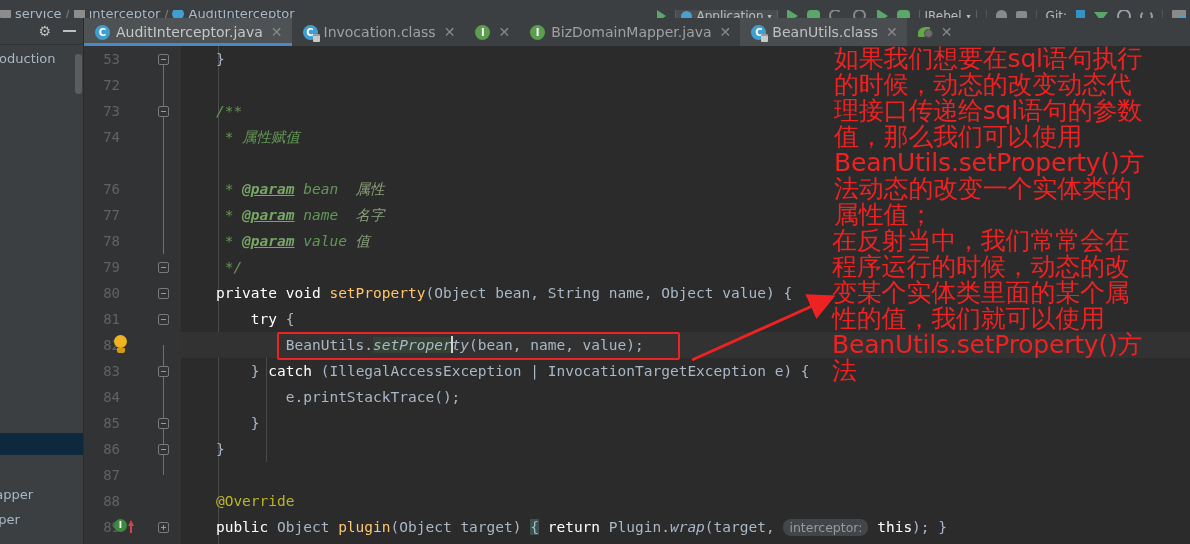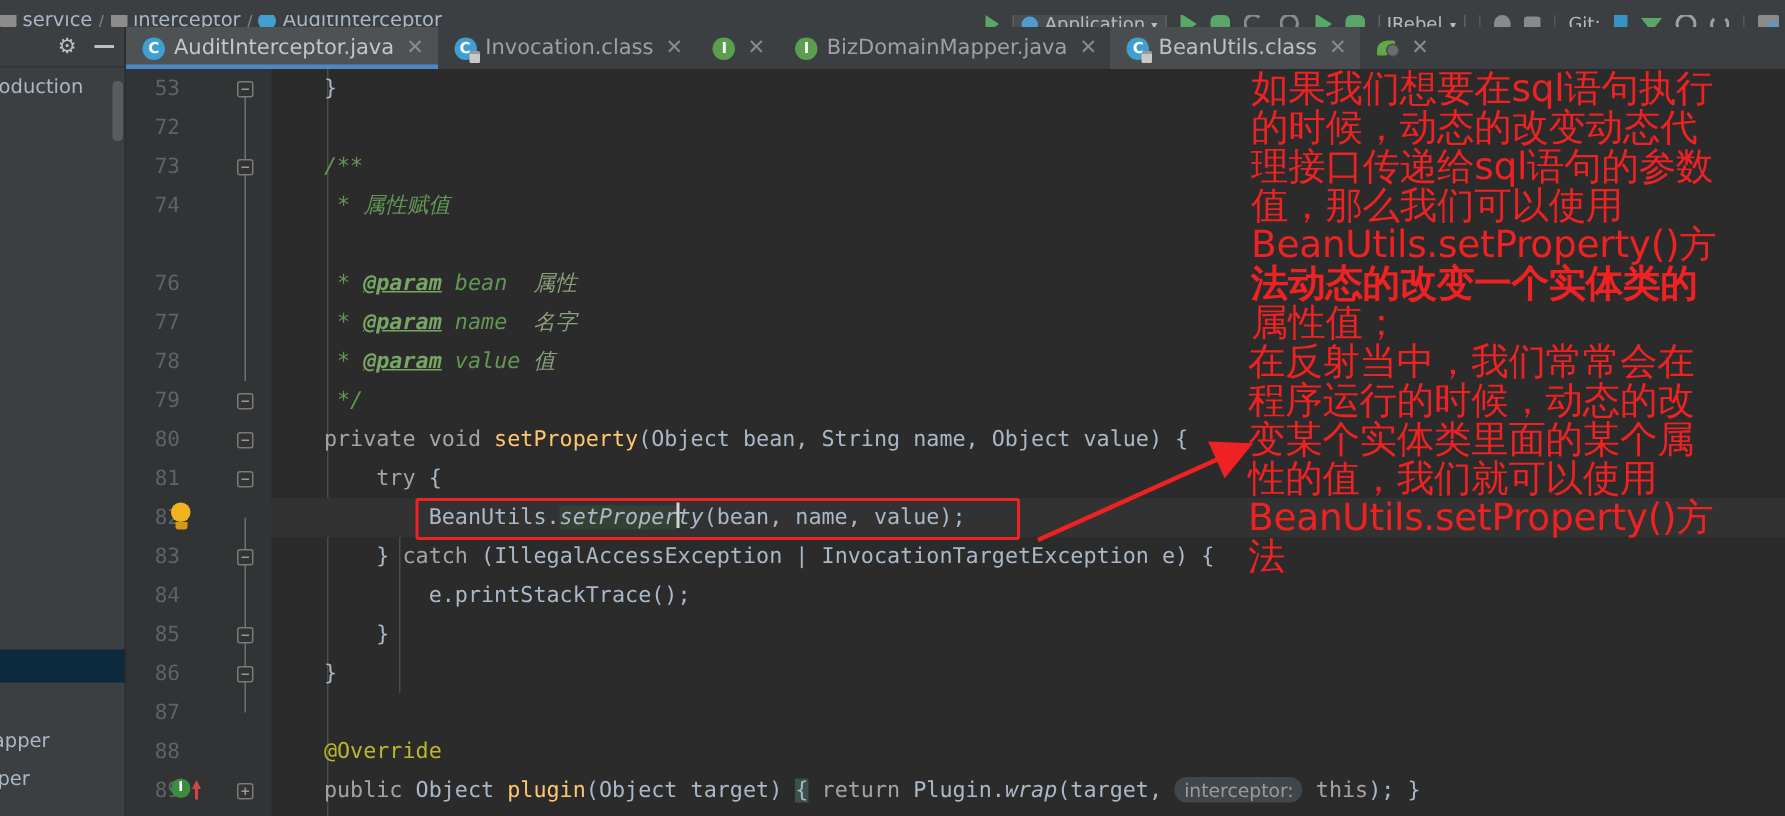--- a/index.html
+++ b/index.html
@@ -198,21 +198,21 @@
   }
   .ovr-arrow::after {
     content:''; position:absolute; left:-1px; top:6px; width:2px; height:7px; background:#cf4646;
   }
 
   .code {
     position: absolute; left: 0; top: 0; right: 0; height: 26px;
     font-family: "DejaVu Sans Mono", monospace; font-size: 14.5px;
     line-height: 26px; color: #a9b7c6; white-space: pre;
   }
-  .k  { color: #a3a3a3; }
+  .k  { color: #ffffff; }
   .mth{ color: #ffc66d; }
   .typ{ color: #a9b7c6; }
   .cmt{ color: #629755; font-style: italic; }
   .tagp { color: #77a665; font-weight: bold; font-style: italic; text-decoration: underline; }
   .cmtv { color: #8a9e7a; font-style: italic; }
   .ann{ color: #bbb529; }
   .ital { font-style: italic; }
   .sel-word { background: #344134; }
   .caret {
     display: inline-block; width: 2px; height: 17px; background: #d4d4d4;
@@ -495,21 +495,21 @@
     </defs>
     <line x1="2" y1="70" x2="140" y2="8" stroke="#ee2222" stroke-width="3" marker-end="url(#ah)"></line>
   </svg>
 
   <div>
     <div class="ann-text" style="left:834px; top:46px;">如果我们想要在sql语句执行</div>
     <div class="ann-text" style="left:834px; top:72px;">的时候，动态的改变动态代</div>
     <div class="ann-text" style="left:834px; top:98px;">理接口传递给sql语句的参数</div>
     <div class="ann-text" style="left:834px; top:124px;">值，那么我们可以使用</div>
     <div class="ann-text" style="left:834px; top:150px;">BeanUtils.setProperty()方</div>
-    <div class="ann-text" style="left:834px; top:176px;font-weight:bold;">法动态的改变一个实体类的</div>
+    <div class="ann-text" style="left:834px; top:176px;">法动态的改变一个实体类的</div>
     <div class="ann-text" style="left:834px; top:202px;text-align:center;">属性值；</div>
     <div class="ann-text" style="left:832px; top:228px;">在反射当中，我们常常会在</div>
     <div class="ann-text" style="left:832px; top:254px;">程序运行的时候，动态的改</div>
     <div class="ann-text" style="left:832px; top:280px;">变某个实体类里面的某个属</div>
     <div class="ann-text" style="left:832px; top:306px;">性的值，我们就可以使用</div>
     <div class="ann-text" style="left:832px; top:332px;">BeanUtils.setProperty()方</div>
     <div class="ann-text" style="left:832px; top:358px;">法</div>
   </div>
 
 </div>

